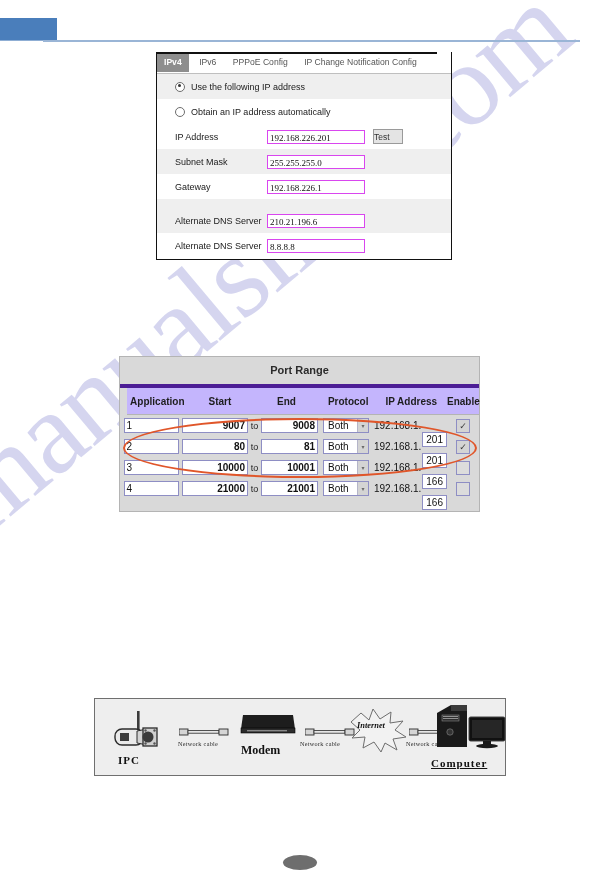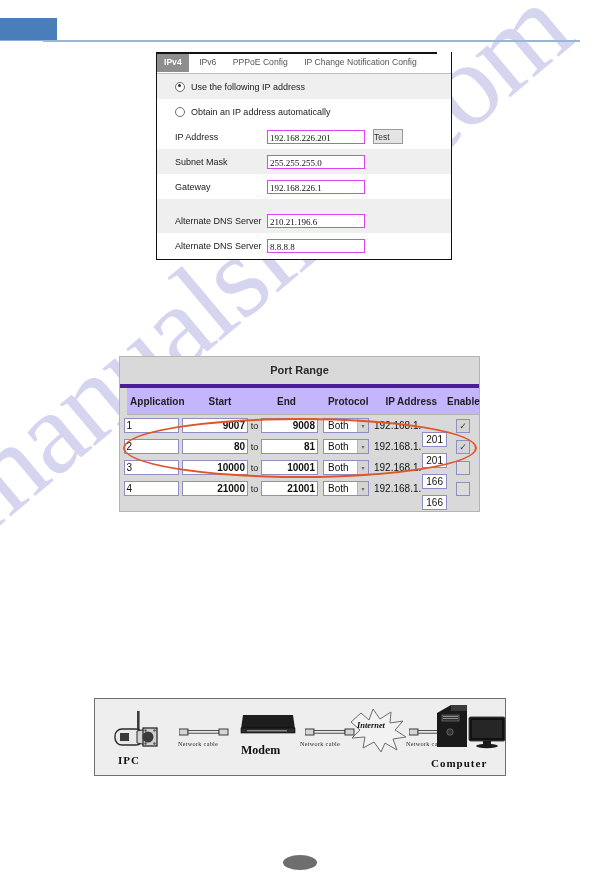--- a/index.html
+++ b/index.html
@@ -473,17 +473,17 @@
     <path d="M20 2 L36 2 L36 8 L20 8 Z" fill="#3a3a3a"></path>
     <rect x="11" y="12" width="17" height="6" fill="#2e2e2e" stroke="#999" stroke-width=".5"></rect>
     <line x1="12" y1="13.5" x2="27" y2="13.5" stroke="#bbb" stroke-width=".7"></line>
     <line x1="12" y1="15.5" x2="27" y2="15.5" stroke="#bbb" stroke-width=".7"></line>
     <circle cx="19" cy="29" r="3.2" fill="#333" stroke="#888" stroke-width=".6"></circle>
     <rect x="38" y="14" width="36" height="24" rx="1.6" fill="#111" stroke="#444" stroke-width="1"></rect>
     <rect x="41" y="17" width="30" height="18" fill="#262626"></rect>
     <rect x="52" y="38" width="8" height="4" fill="#1a1a1a"></rect>
     <ellipse cx="56" cy="43" rx="11" ry="2.2" fill="#1a1a1a"></ellipse>
   </svg>
-  <div class="node-label" style="left:336px;top:58px;font-size:11px;letter-spacing:1px;">Computer</div>
+  <div class="node-label" style="left:336px;top:58px;font-size:11px;letter-spacing:1px;text-decoration:underline;">Computer</div>
 
 </div>
 
 <div id="page-num"></div>
 
 </body></html>

